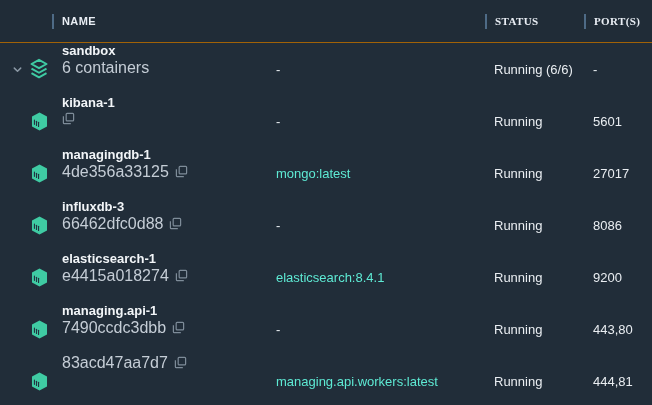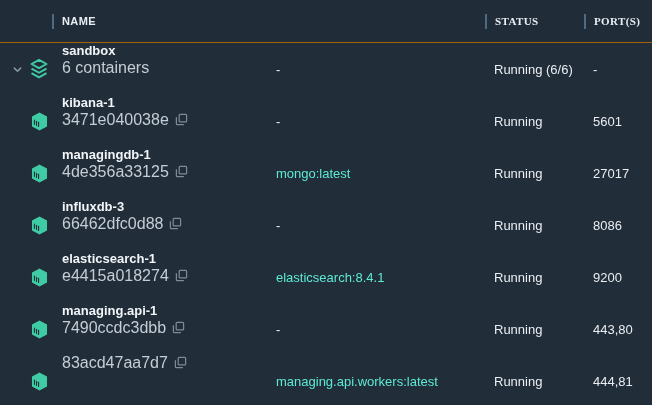--- a/index.html
+++ b/index.html
@@ -177,21 +177,20 @@
         <g stroke="#223140" stroke-width="1.4" stroke-linecap="round">
           <line x1="5.6" y1="11.2" x2="5.6" y2="16.6"></line>
           <line x1="8.2" y1="12.6" x2="8.2" y2="18.0"></line>
           <line x1="10.8" y1="14.0" x2="10.8" y2="19.4"></line>
         </g>
       </svg>
     </span>
     <div class="name-cell">
       <div class="name">kibana-1</div>
       <div class="sub-line">
-        <span class="sub">3471e040038e</span>
         <span class="copy">
           <svg width="13" height="13" viewBox="0 0 14 14">
             <rect x="4.5" y="1.5" width="8" height="8" rx="1" fill="none" stroke="#7e8c99" stroke-width="1.3"></rect>
             <path d="M9.5 12.5 H2.5 a1 1 0 0 1 -1 -1 V4.5" fill="none" stroke="#7e8c99" stroke-width="1.3"></path>
           </svg>
         </span>
       </div>
     </div>
     <div class="cell cell-image">-</div>
     <div class="cell cell-status">Running</div>

